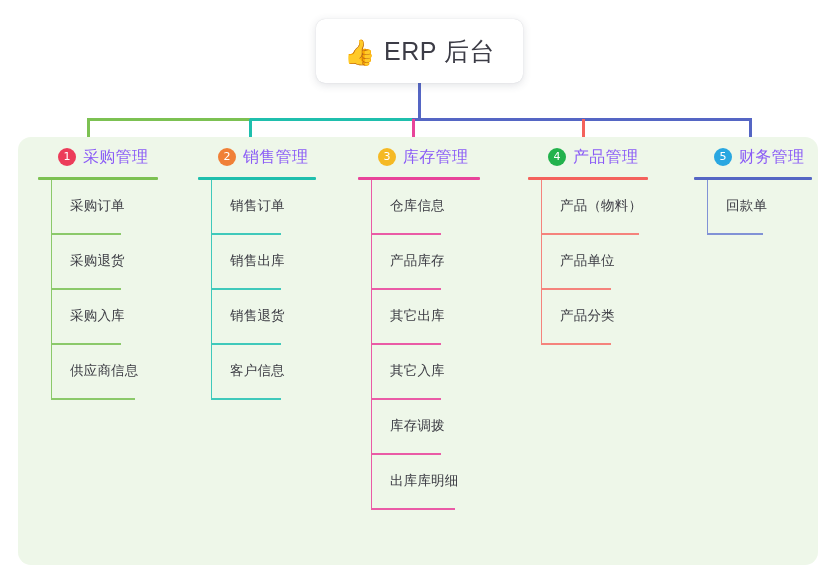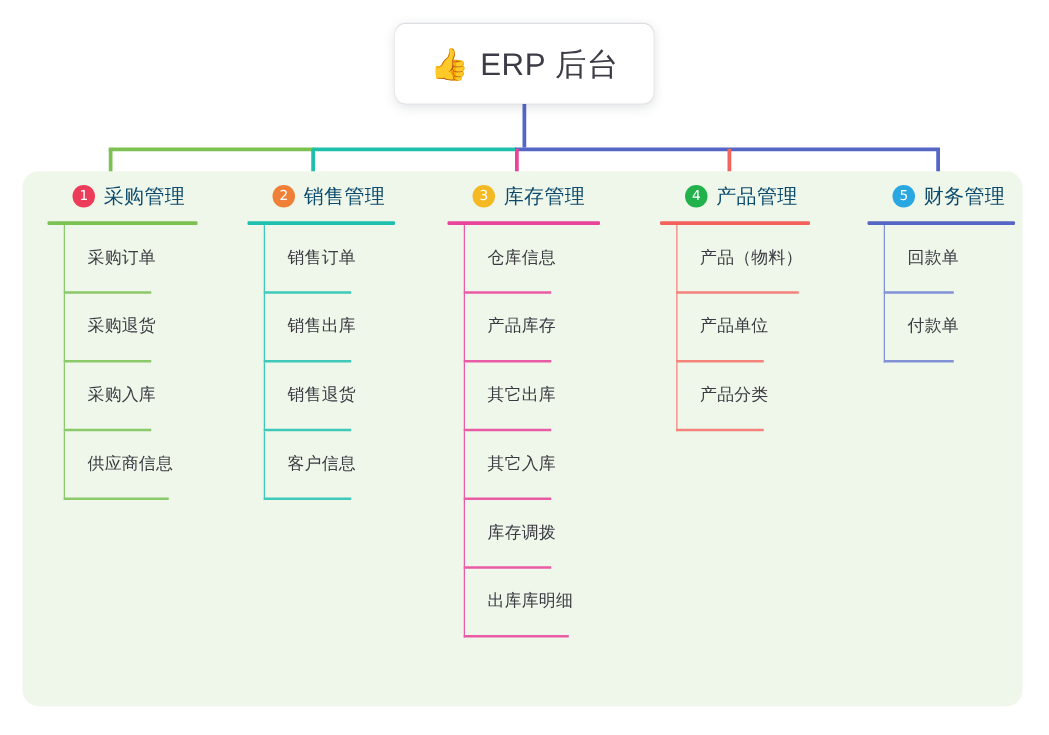--- a/index.html
+++ b/index.html
@@ -85,21 +85,21 @@
     border-radius: 50%;
     color: #ffffff;
     font-size: 11px;
     line-height: 18px;
     text-align: center;
     flex: 0 0 auto;
     font-family: "DejaVu Sans", sans-serif;
   }
   .col-title {
     font-size: 16px;
-    color: #0c4a6e;
+    color: #8b5cf6;
     white-space: nowrap;
     letter-spacing: 0.3px;
   }
   .head-rule {
     height: 2.5px;
     border-radius: 1px;
     margin-top: 7px;
   }
 
   .items {
@@ -287,20 +287,15 @@
         <span class="badge" style="background: rgb(41, 167, 225);">5</span>
         <span class="col-title">财务管理</span>
       </div>
       <div class="head-rule" style="background: rgb(85, 102, 196); width: 118px;"></div>
       <div class="items">
         <div class="item">
           <div class="item-stem" style="background: rgb(129, 146, 214);"></div>
           <div class="item-label">回款单</div>
           <div class="item-rule" style="background: rgb(129, 146, 214); width: 56px;"></div>
         </div>
-        <div class="item">
-          <div class="item-stem" style="background: rgb(129, 146, 214);"></div>
-          <div class="item-label">付款单</div>
-          <div class="item-rule" style="background: rgb(129, 146, 214); width: 56px;"></div>
-        </div>
       </div>
     </div>
   </div>
 
 </body></html>

